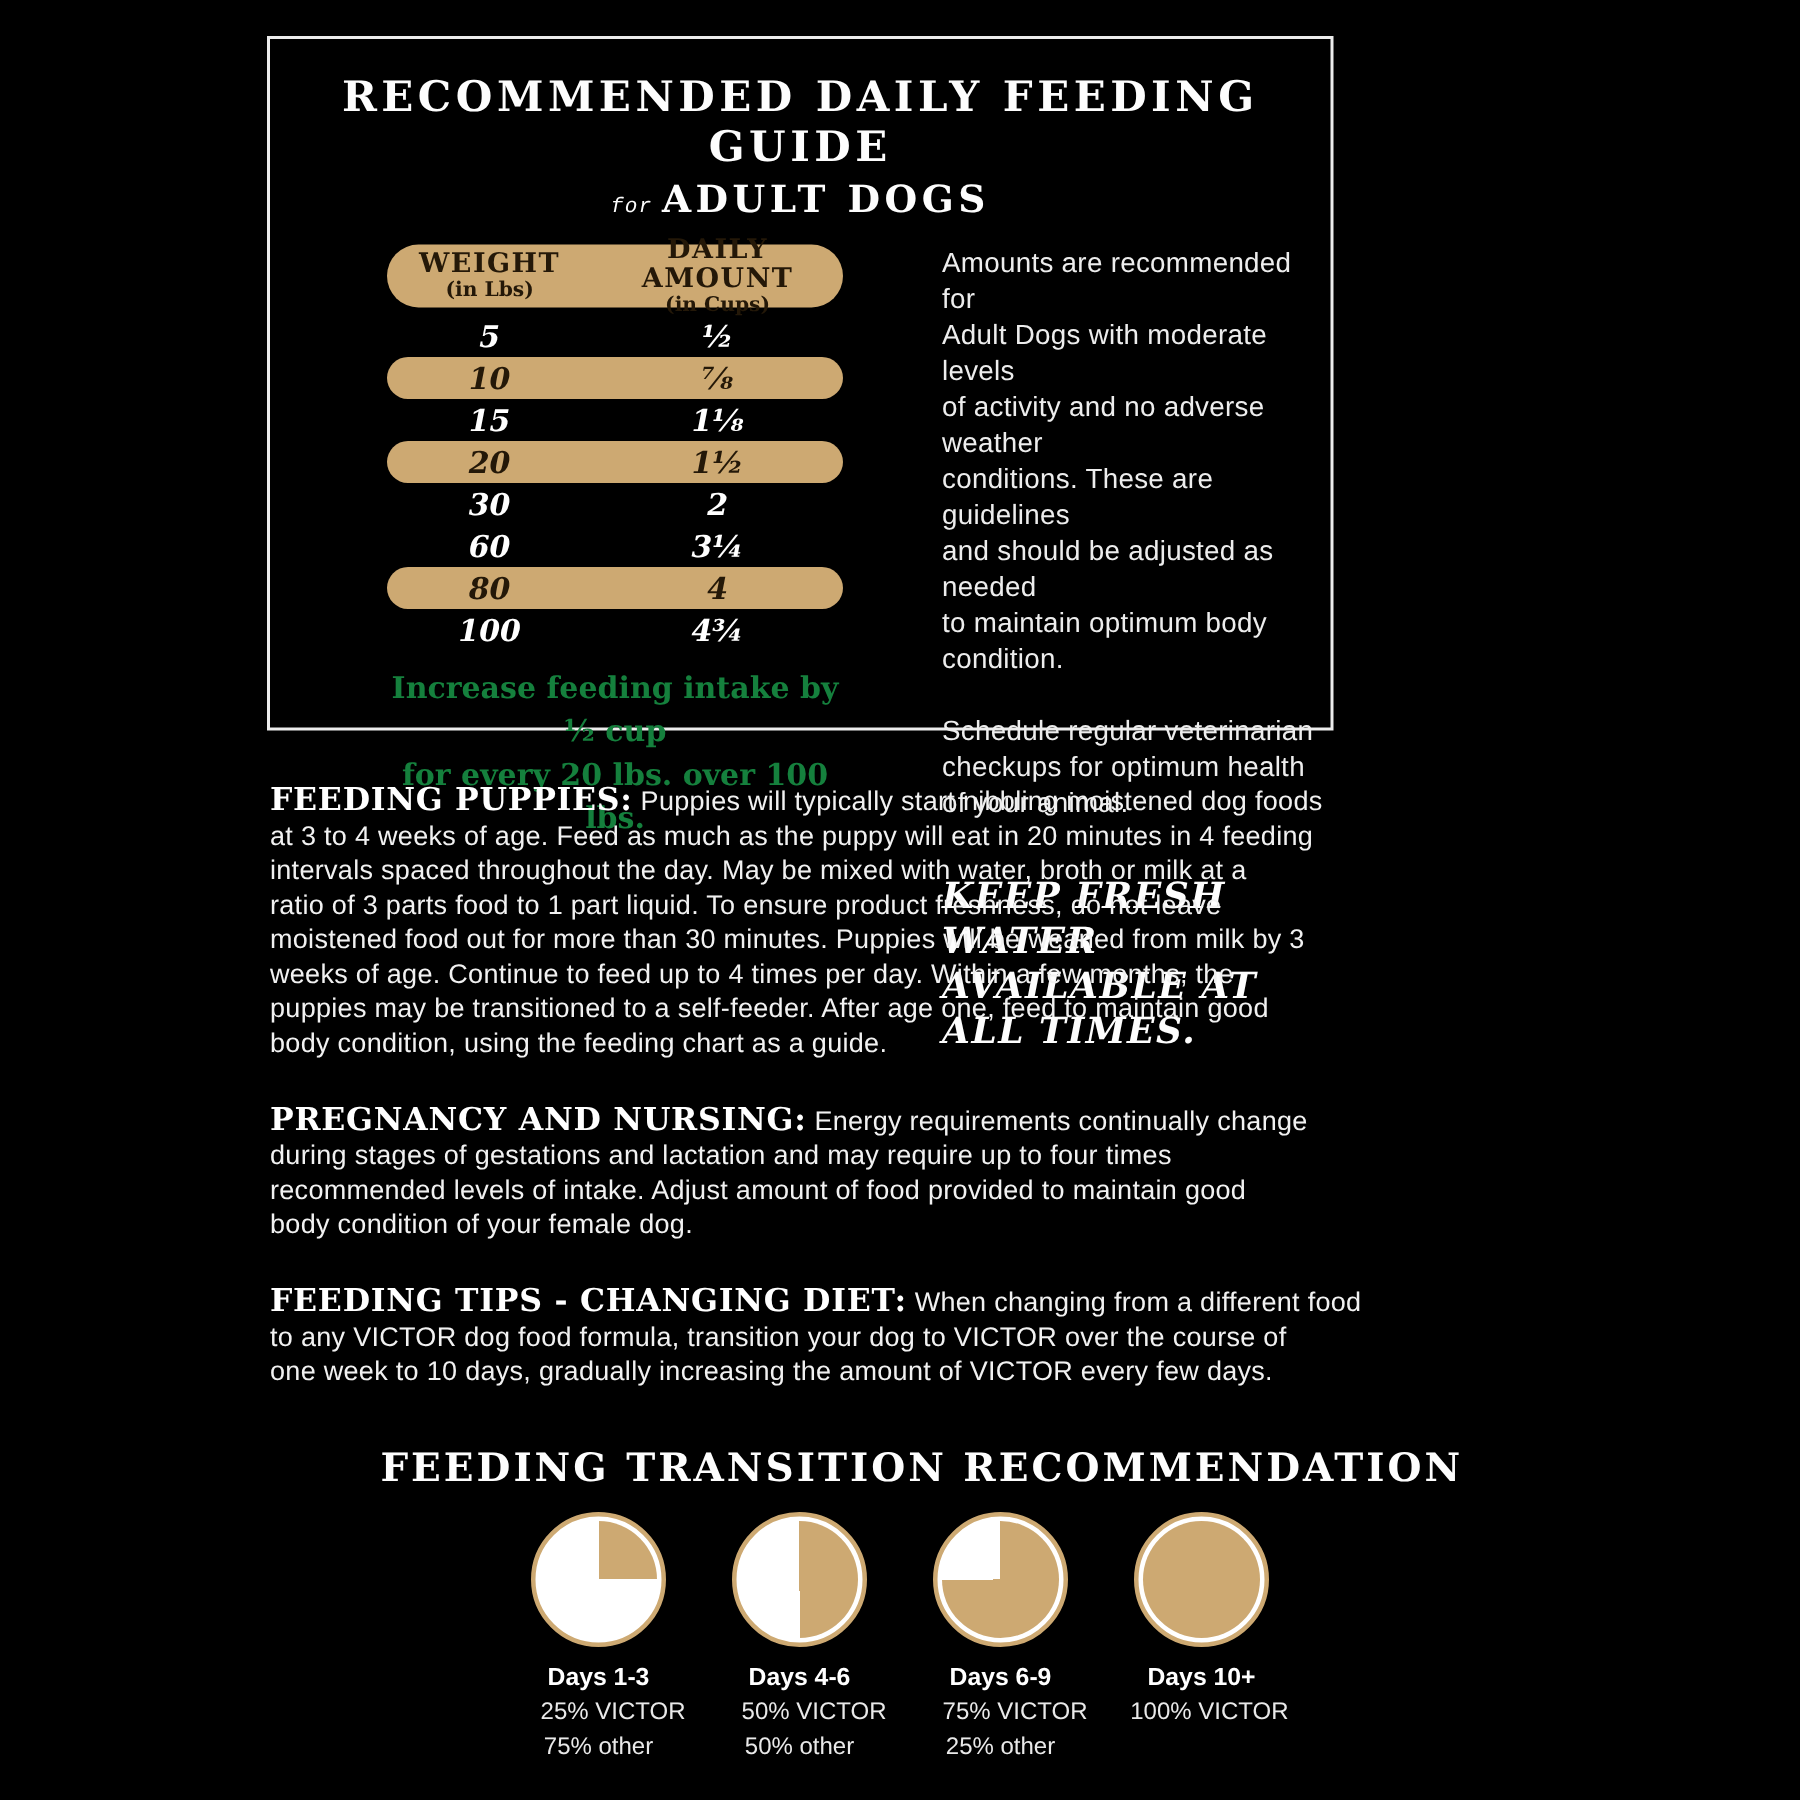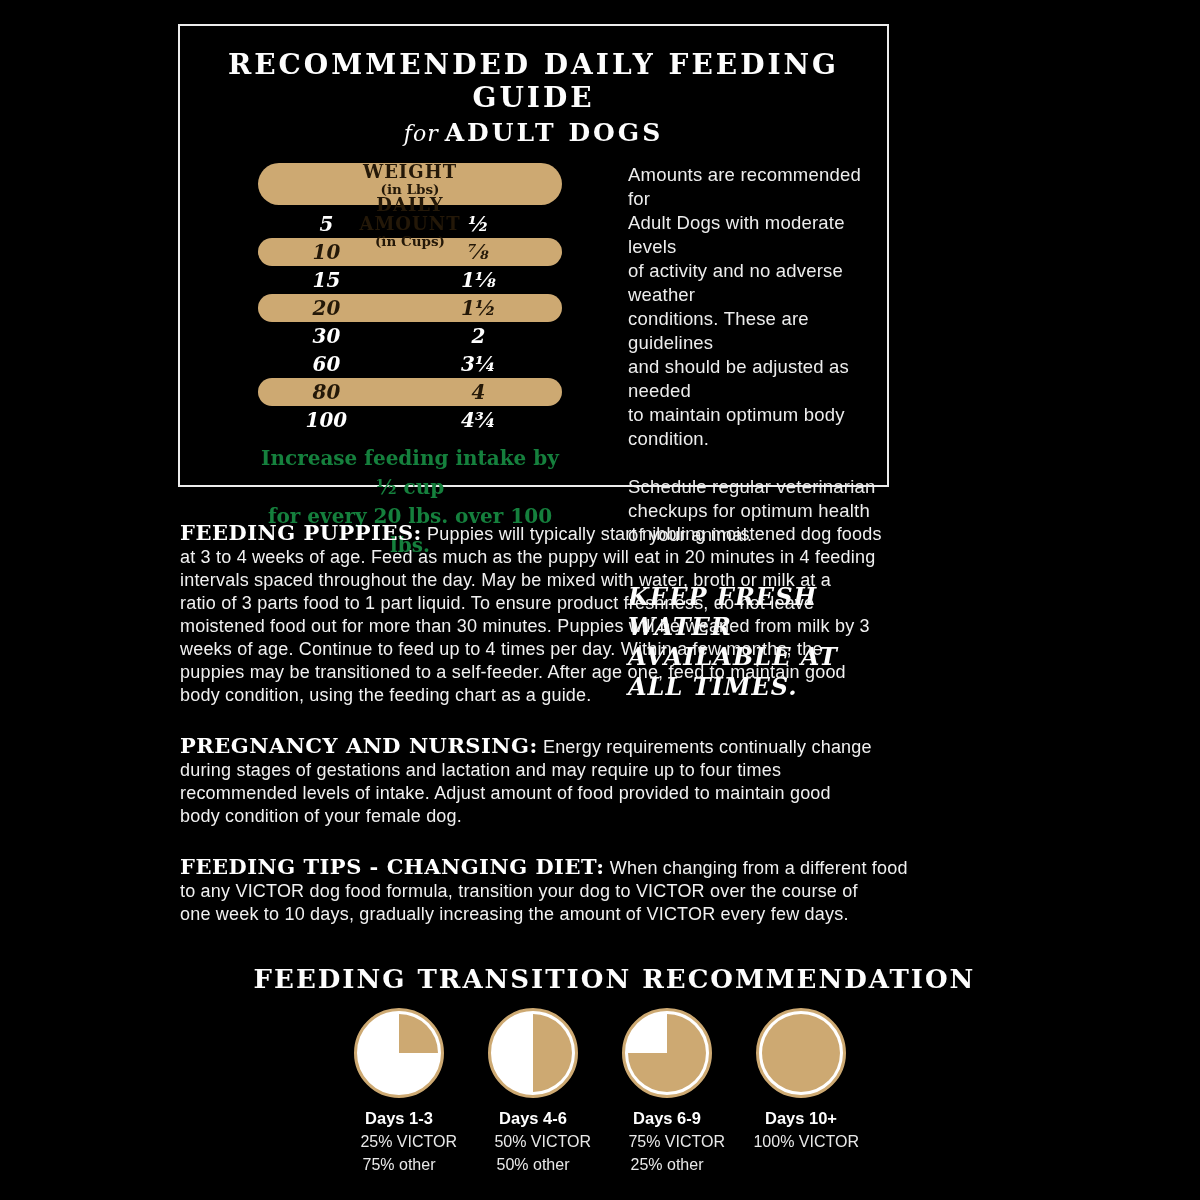--- a/index.html
+++ b/index.html
@@ -14,31 +14,31 @@
   
   .guide-box {
     position:absolute; left:178px; top:24px; width:711px; height:463px;
     border:2px solid #ececec;
   }
   .gb-title {
     margin-top:22px; text-align:center; font-family:"DejaVu Serif", serif;
     font-weight:bold; font-size:28px; letter-spacing:3px; color:#fdfdfd;
   }
   .gb-subtitle { text-align:center; margin-top:4px; font-family:"DejaVu Serif", serif; color:#fdfdfd; }
-  .gb-subtitle .for { font-style:italic; font-size:22px; letter-spacing:1px; }
+  .gb-subtitle .for { font-style:italic; font-size:14px; letter-spacing:1px;font-family:Liberation Mono, monospace; }
   .gb-subtitle .main { font-weight:bold; font-size:25px; letter-spacing:3px; margin-left:6px; }
 
   .gb-columns { display:flex; margin:16px 0 0 78px; }
 
   
   .feed-table { width:304px; flex:0 0 304px; }
   .th-pill {
     background:var(--tan,#cda972); border-radius:21px; height:42px;
     display:flex; align-items:center; color:var(--dark,#241808);
-    font-family:"DejaVu Serif", serif; font-weight:bold; margin-bottom:5px;flex-direction:column;
+    font-family:"DejaVu Serif", serif; font-weight:bold; margin-bottom:5px;
   }
   .th-cell { text-align:center; line-height:1.05; }
   .th-cell.c1 { width:45%; } .th-cell.c2 { width:55%; }
   .th-main { font-size:18px; letter-spacing:1px; }
   .th-sub { font-size:13.5px; }
   .feed-row {
     height:28px; display:flex; align-items:center; border-radius:14px;
     font-family:"DejaVu Serif", serif; font-weight:bold; font-style:italic;
     font-size:20px; color:#fff;
   }

